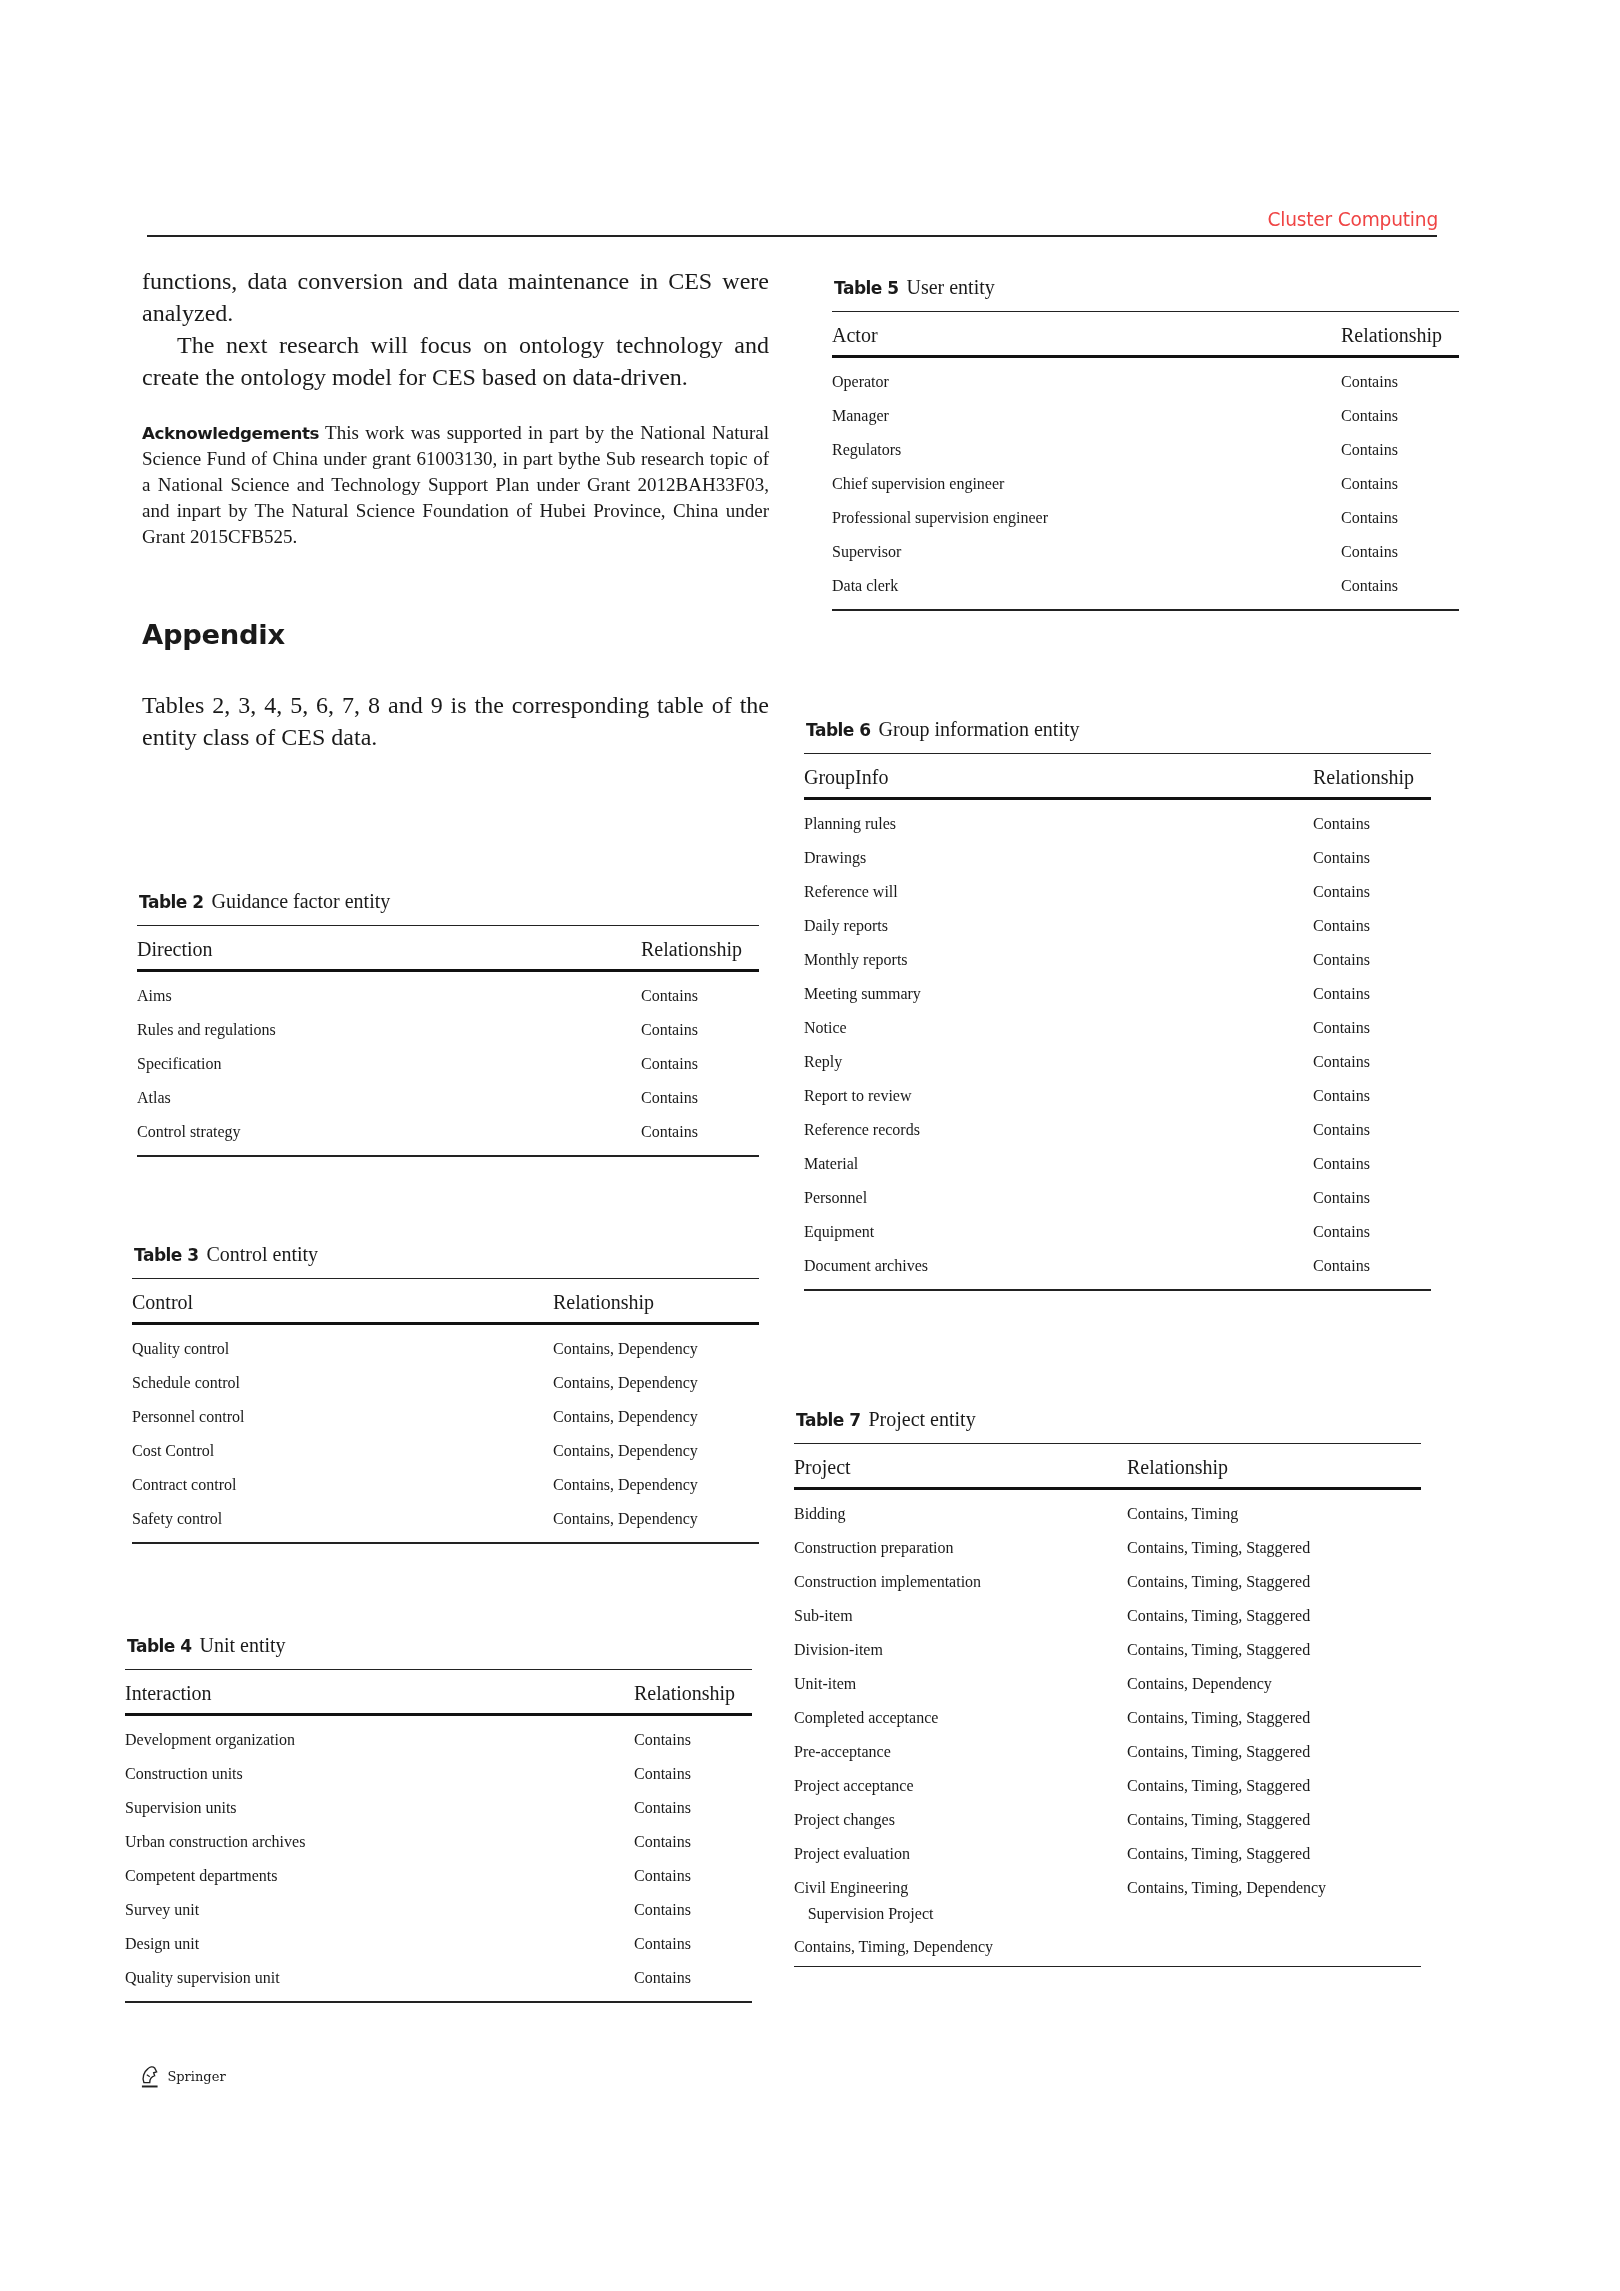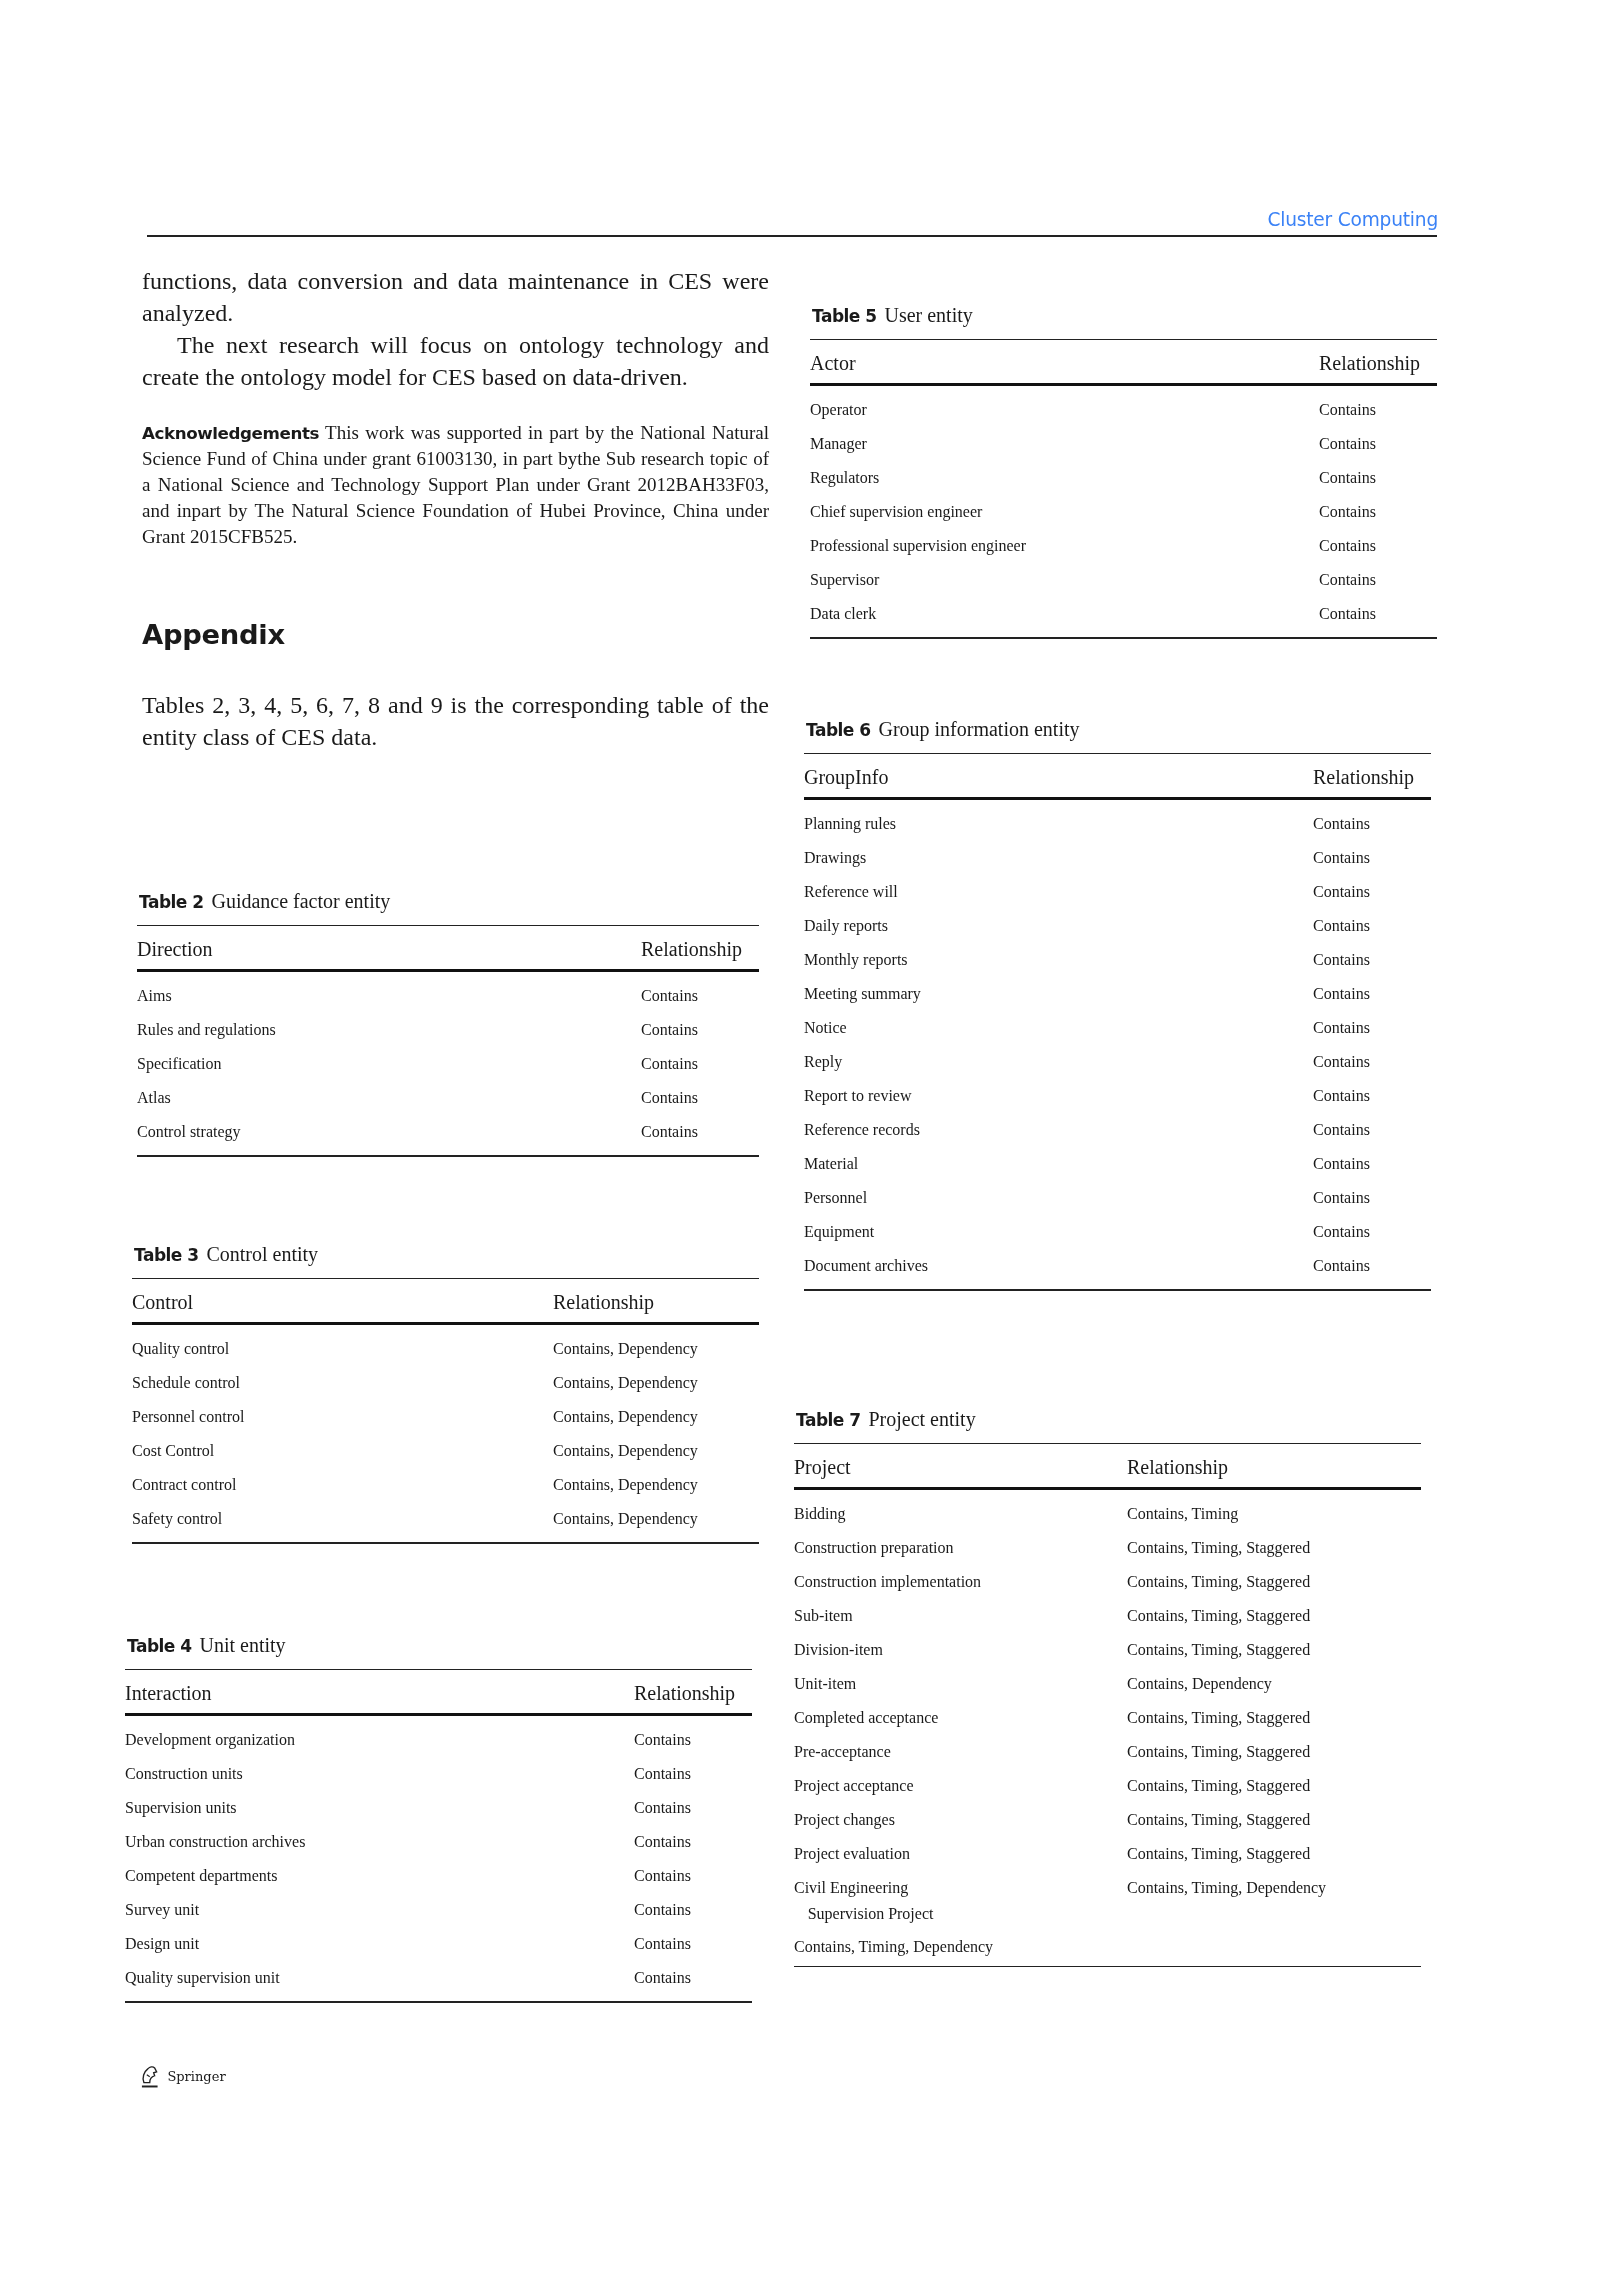--- a/index.html
+++ b/index.html
@@ -1,18 +1,18 @@
 <!DOCTYPE html>
 <html><head>
 <meta charset="utf-8">
 <style>
   html, body { margin: 0; padding: 0; background: #ffffff; }
   body { width: 1620px; height: 2292px; position: relative; overflow: hidden; color: #1a1a1a; font-family: "Liberation Serif", serif; }
   .page { position: absolute; inset: 0; }
-  .header-label { position: absolute; top: 209px; right: 182px; font-family: "DejaVu Sans", sans-serif; font-size: 18.6px; color: #3b82f6; letter-spacing: -0.2px; }
+  .header-label { position: absolute; top: 209px; right: 182px; font-family: "DejaVu Sans", sans-serif; font-size: 18.6px; color: #ef4444; letter-spacing: -0.2px; }
   .header-rule { position: absolute; top: 235px; left: 147px; width: 1290px; height: 2px; background: #222; }
 
   .col { position: absolute; }
   .col-left { left: 142px; width: 627px; }
 
   .body-text { font-size: 24px; line-height: 32px; text-align: justify; margin: 0; }
   .body-text.indent { text-indent: 35px; }
   .ack { font-size: 19px; line-height: 26px; text-align: justify; margin: 0; }
   .ack-head { font-family: "DejaVu Sans", sans-serif; font-weight: bold; font-size: 16.7px; letter-spacing: -0.4px; }
   .section-h { font-family: "DejaVu Sans", sans-serif; font-weight: bold; font-size: 27.4px; margin: 0; letter-spacing: -0.3px; }
@@ -167,21 +167,21 @@
           <span class="c2">Contains</span>
         </div>
         <div class="row">
           <span class="c1">Quality supervision unit</span>
           <span class="c2">Contains</span>
         </div>
       </div>
     <div class="rule-thin"></div>
   </div>
 
-  <div class="tbl fixed2b" style="left:810px; top:276px; width:627px;margin-top:28px;">
+  <div class="tbl fixed2b" style="left:832px; top:276px; width:627px;">
     <div class="tbl-caption"><span class="num">Table 5</span><span>User entity</span></div>
     <div class="rule-thin"></div>
     <div class="thead">
         <span>Actor</span>
         <span class="h2">Relationship</span>
       </div>
     <div class="rule-thick"></div>
     <div class="tbody">
         <div class="row">
           <span class="c1">Operator</span>

